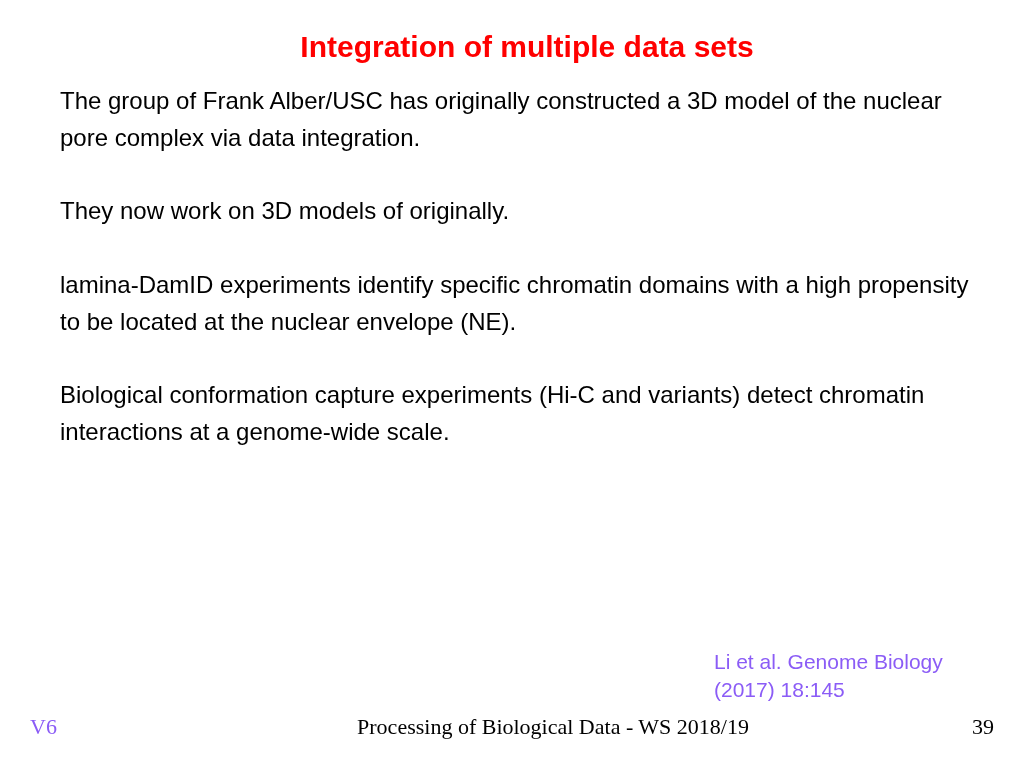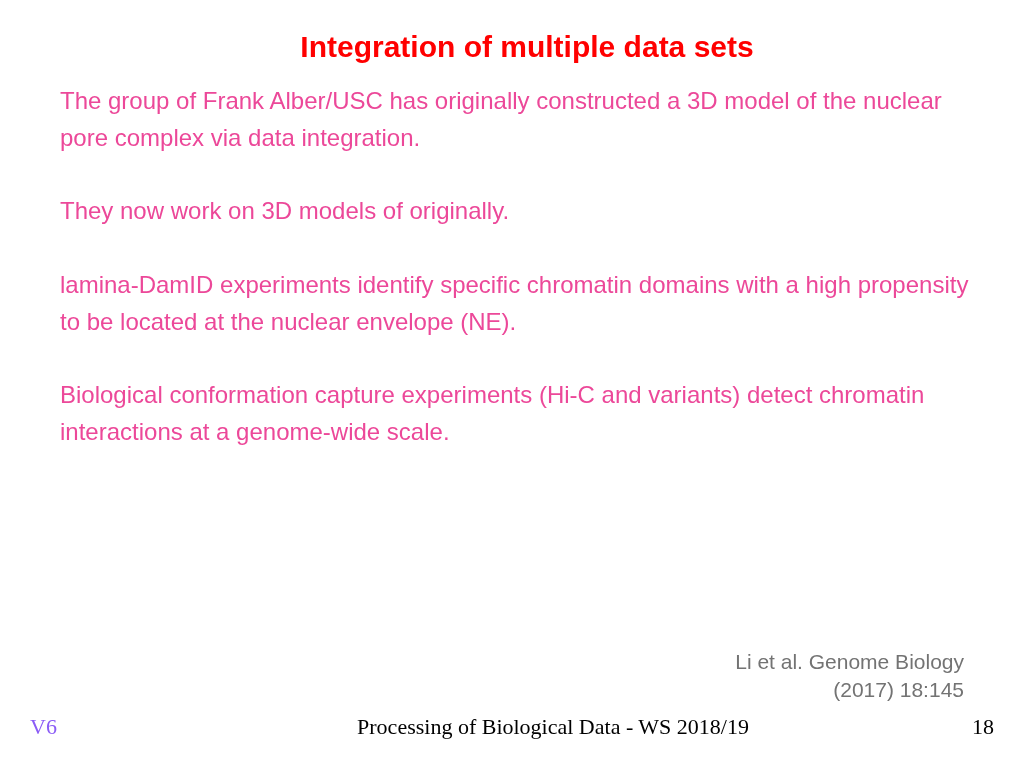--- a/index.html
+++ b/index.html
@@ -22,21 +22,21 @@
       padding: 30px 30px 40px 60px;
     }
     .title {
       color: #ff0000;
       font-size: 30px;
       font-weight: bold;
       text-align: center;
       margin-bottom: 18px;
     }
     .body-text {
-      color: #ec4899;
+      color: #000000;
       font-size: 24px;
       line-height: 1.55;
       margin-bottom: 36px;
     }
     .footer {
       position: absolute;
       bottom: 28px;
       left: 0;
       width: 100%;
       padding: 0 30px;
@@ -66,37 +66,37 @@
       bottom: 0;
       font-family: "Times New Roman", Times, serif;
       font-size: 22px;
       color: #000000;
     }
     .citation {
       position: absolute;
       right: 60px;
       bottom: 65px;
       font-size: 21px;
-      color: #737373;
+      color: #8b5cf6;
       line-height: 1.3;
-      text-align: right;
+      text-align: left;
       width: 250px;
     }
   </style>
 </head>
 <body>
 
 <div class="slide">
   <h1 class="title">Integration of multiple data sets</h1>
 
   <p class="body-text">The group of Frank Alber/USC has originally constructed a 3D model of the nuclear pore complex via data integration.</p>
   <p class="body-text">They now work on 3D models of originally.</p>
   <p class="body-text">lamina-DamID experiments identify specific chromatin domains with a high propensity to be located at the nuclear envelope (NE).</p>
   <p class="body-text">Biological conformation capture experiments (Hi-C and variants) detect chromatin interactions at a genome-wide scale.</p>
 
   <div class="citation">Li et al. Genome Biology (2017) 18:145</div>
 
   <div class="footer">
     <div class="footer-left">V6</div>
     <div class="footer-center">Processing of Biological Data - WS 2018/19</div>
-    <div class="footer-right">18</div>
+    <div class="footer-right">39</div>
   </div>
 </div>
 
 </body></html>

